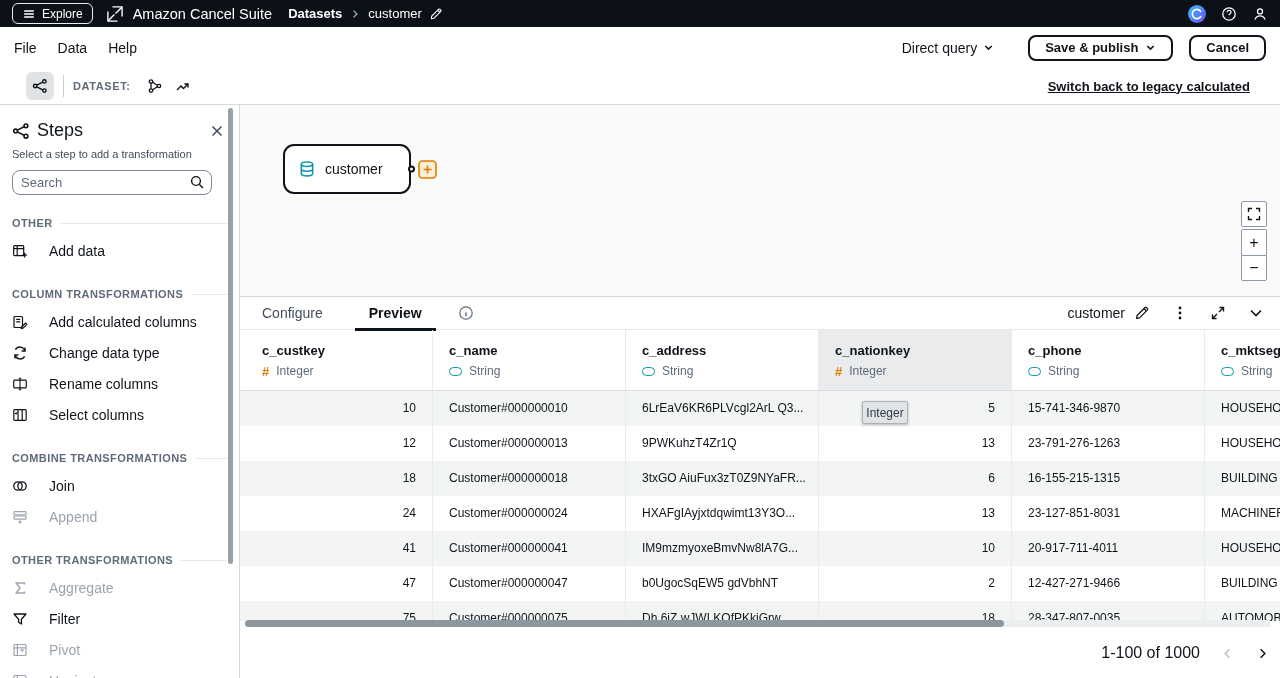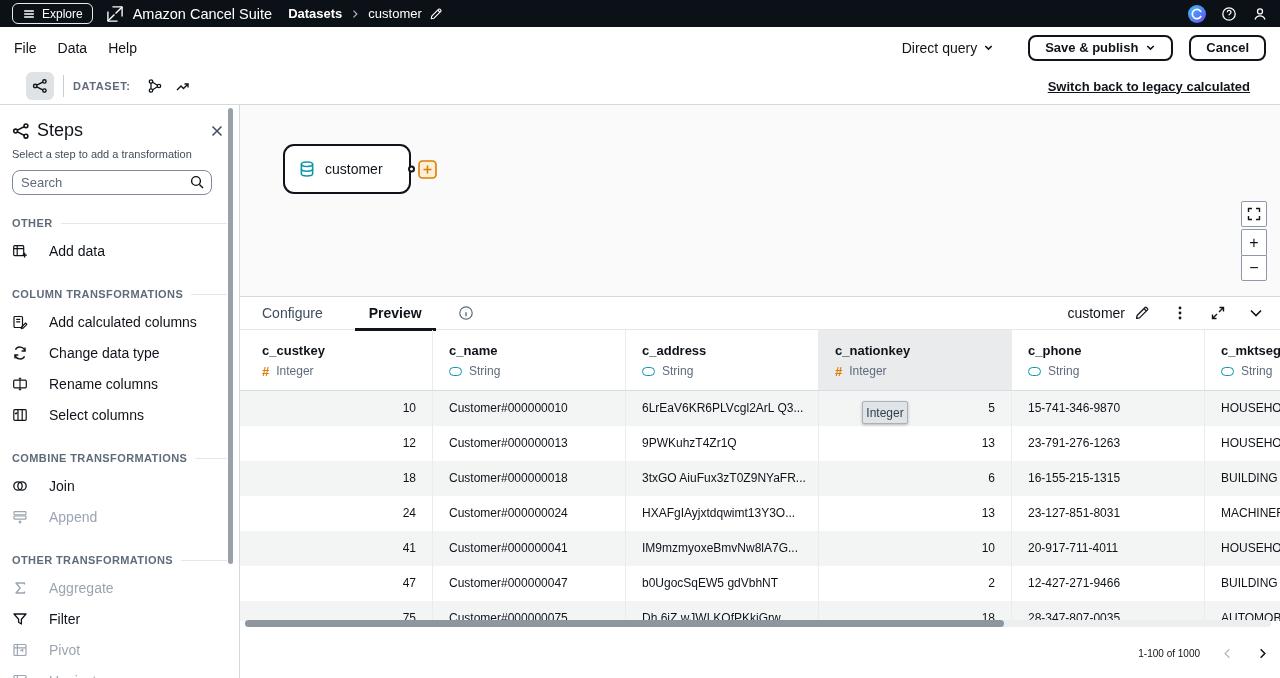--- a/index.html
+++ b/index.html
@@ -106,21 +106,21 @@
   .td.num{text-align:right}
 
   .ghost{position:absolute;left:622px;top:104px;width:46px;height:23px;background:#e0e4e6;border:1px solid #a9b2b9;
     border-radius:2px;font-size:12px;color:#2f3e4d;display:flex;align-items:center;justify-content:center;
     box-shadow:0 1px 3px rgba(0,0,0,.25)}
 
   .hscroll{position:absolute;left:5px;right:9px;bottom:51px;height:7px;background:#eceff0;border-radius:4px;cursor:pointer}
   .hscroll .thumb{position:absolute;left:0;top:0;height:7px;width:74%;background:#8f979e;border-radius:4px}
 
   .pager{position:absolute;right:10px;bottom:0;height:50px;display:flex;align-items:center;gap:20px}
-  .pager-text{font-size:10px}
+  .pager-text{font-size:16px}
   .pg-btn{width:15px;height:15px;color:#0f141a;cursor:pointer}
   .pg-btn.disabled{color:#b6c0c8;cursor:default}
 </style>
 </head>
 <body>
 
 <div class="topbar">
   <button class="explore-btn">
     <span class="i i14">
         <svg viewBox="0 0 16 16" fill="none" stroke="#fff" stroke-width="1.6">

